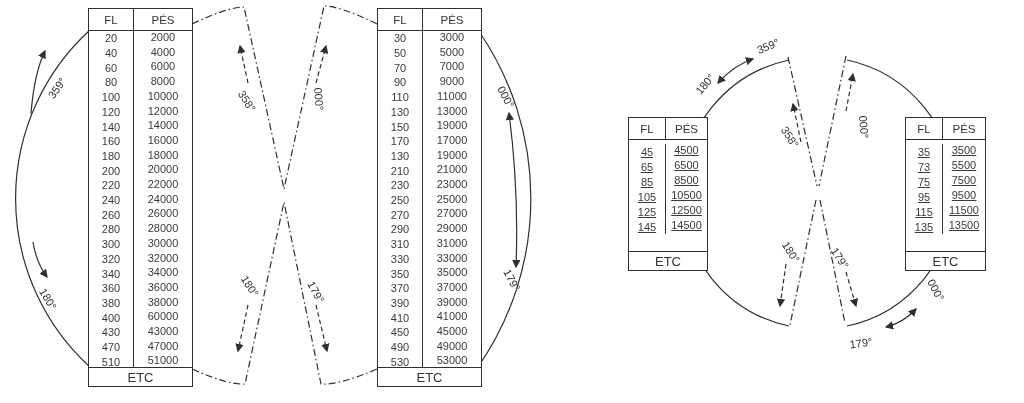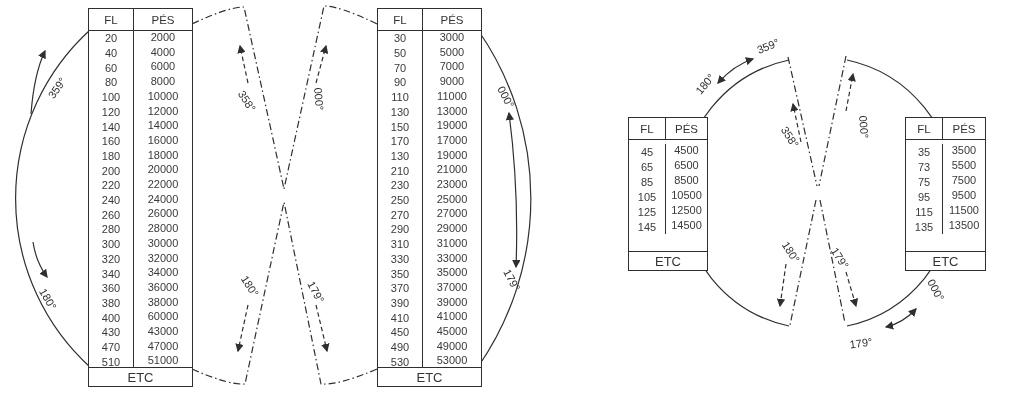--- a/index.html
+++ b/index.html
@@ -17,21 +17,21 @@
   .th{text-align:center;font-size:11.5px;color:#333;}
   .tbody{display:flex;flex-direction:column;flex:1;}
   .tbody.fill .tr{flex:1;}
   .tr{display:flex;align-items:flex-start;}
   .td{text-align:center;}
   
   .ld .th:first-child,.ld .td:first-child{width:44px;border-right:1px solid #2f2f2f;align-self:stretch;display:flex;align-items:center;justify-content:center;}
   .ld .th:last-child,.ld .td:last-child{flex:1;}
   .rd .th:first-child,.rd .td:first-child{width:36px;border-right:1px solid #2f2f2f;align-self:stretch;display:flex;align-items:center;justify-content:center;}
   .rd .th:last-child,.rd .td:last-child{flex:1;}
-  .rd .tr{height:15px;flex:none;}
+  .rd .tr{height:15px;flex:none;text-decoration:underline;}
   .rd .tbody{padding-top:4px;}
   .etc-box{
     position:absolute;z-index:2;background:#ffffff;border:1px solid #2f2f2f;
     color:#333;font-size:13px;display:flex;align-items:center;justify-content:center;
   }
   .lbl{
     position:absolute;z-index:3;color:#2f2f2f;font-size:11px;white-space:nowrap;
     transform:translate(-50%,-50%);
   }
 </style>

